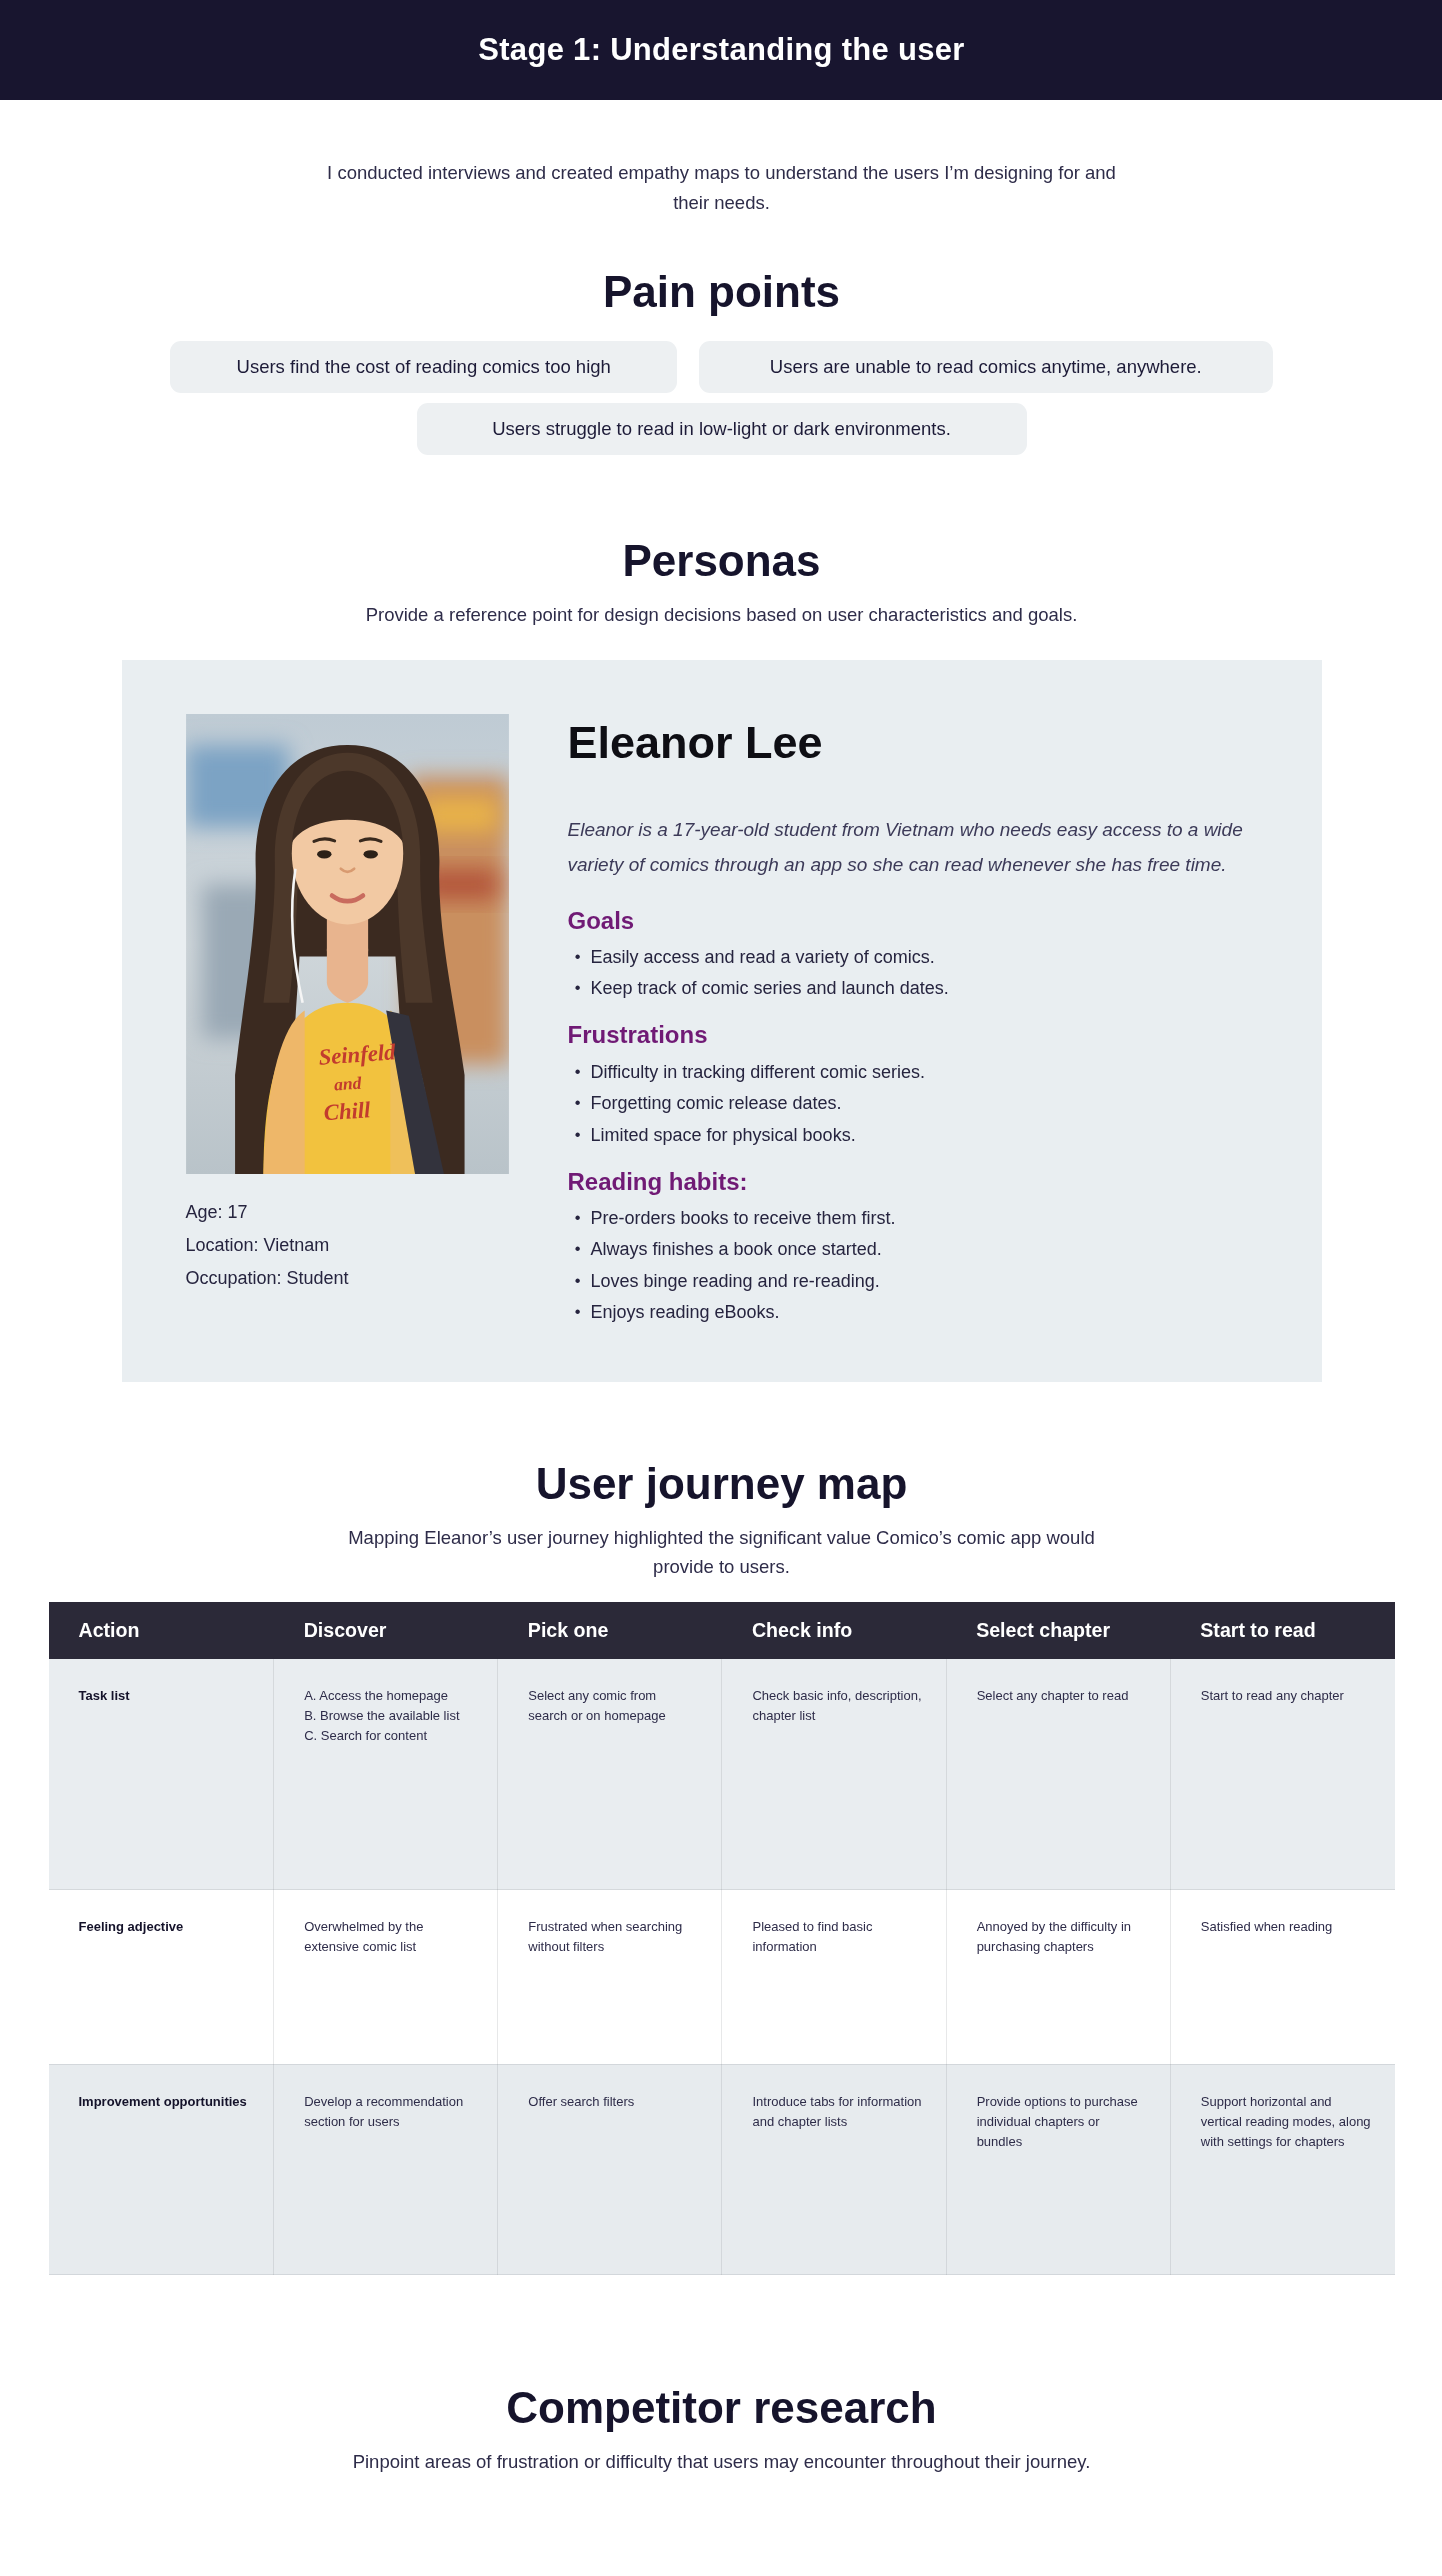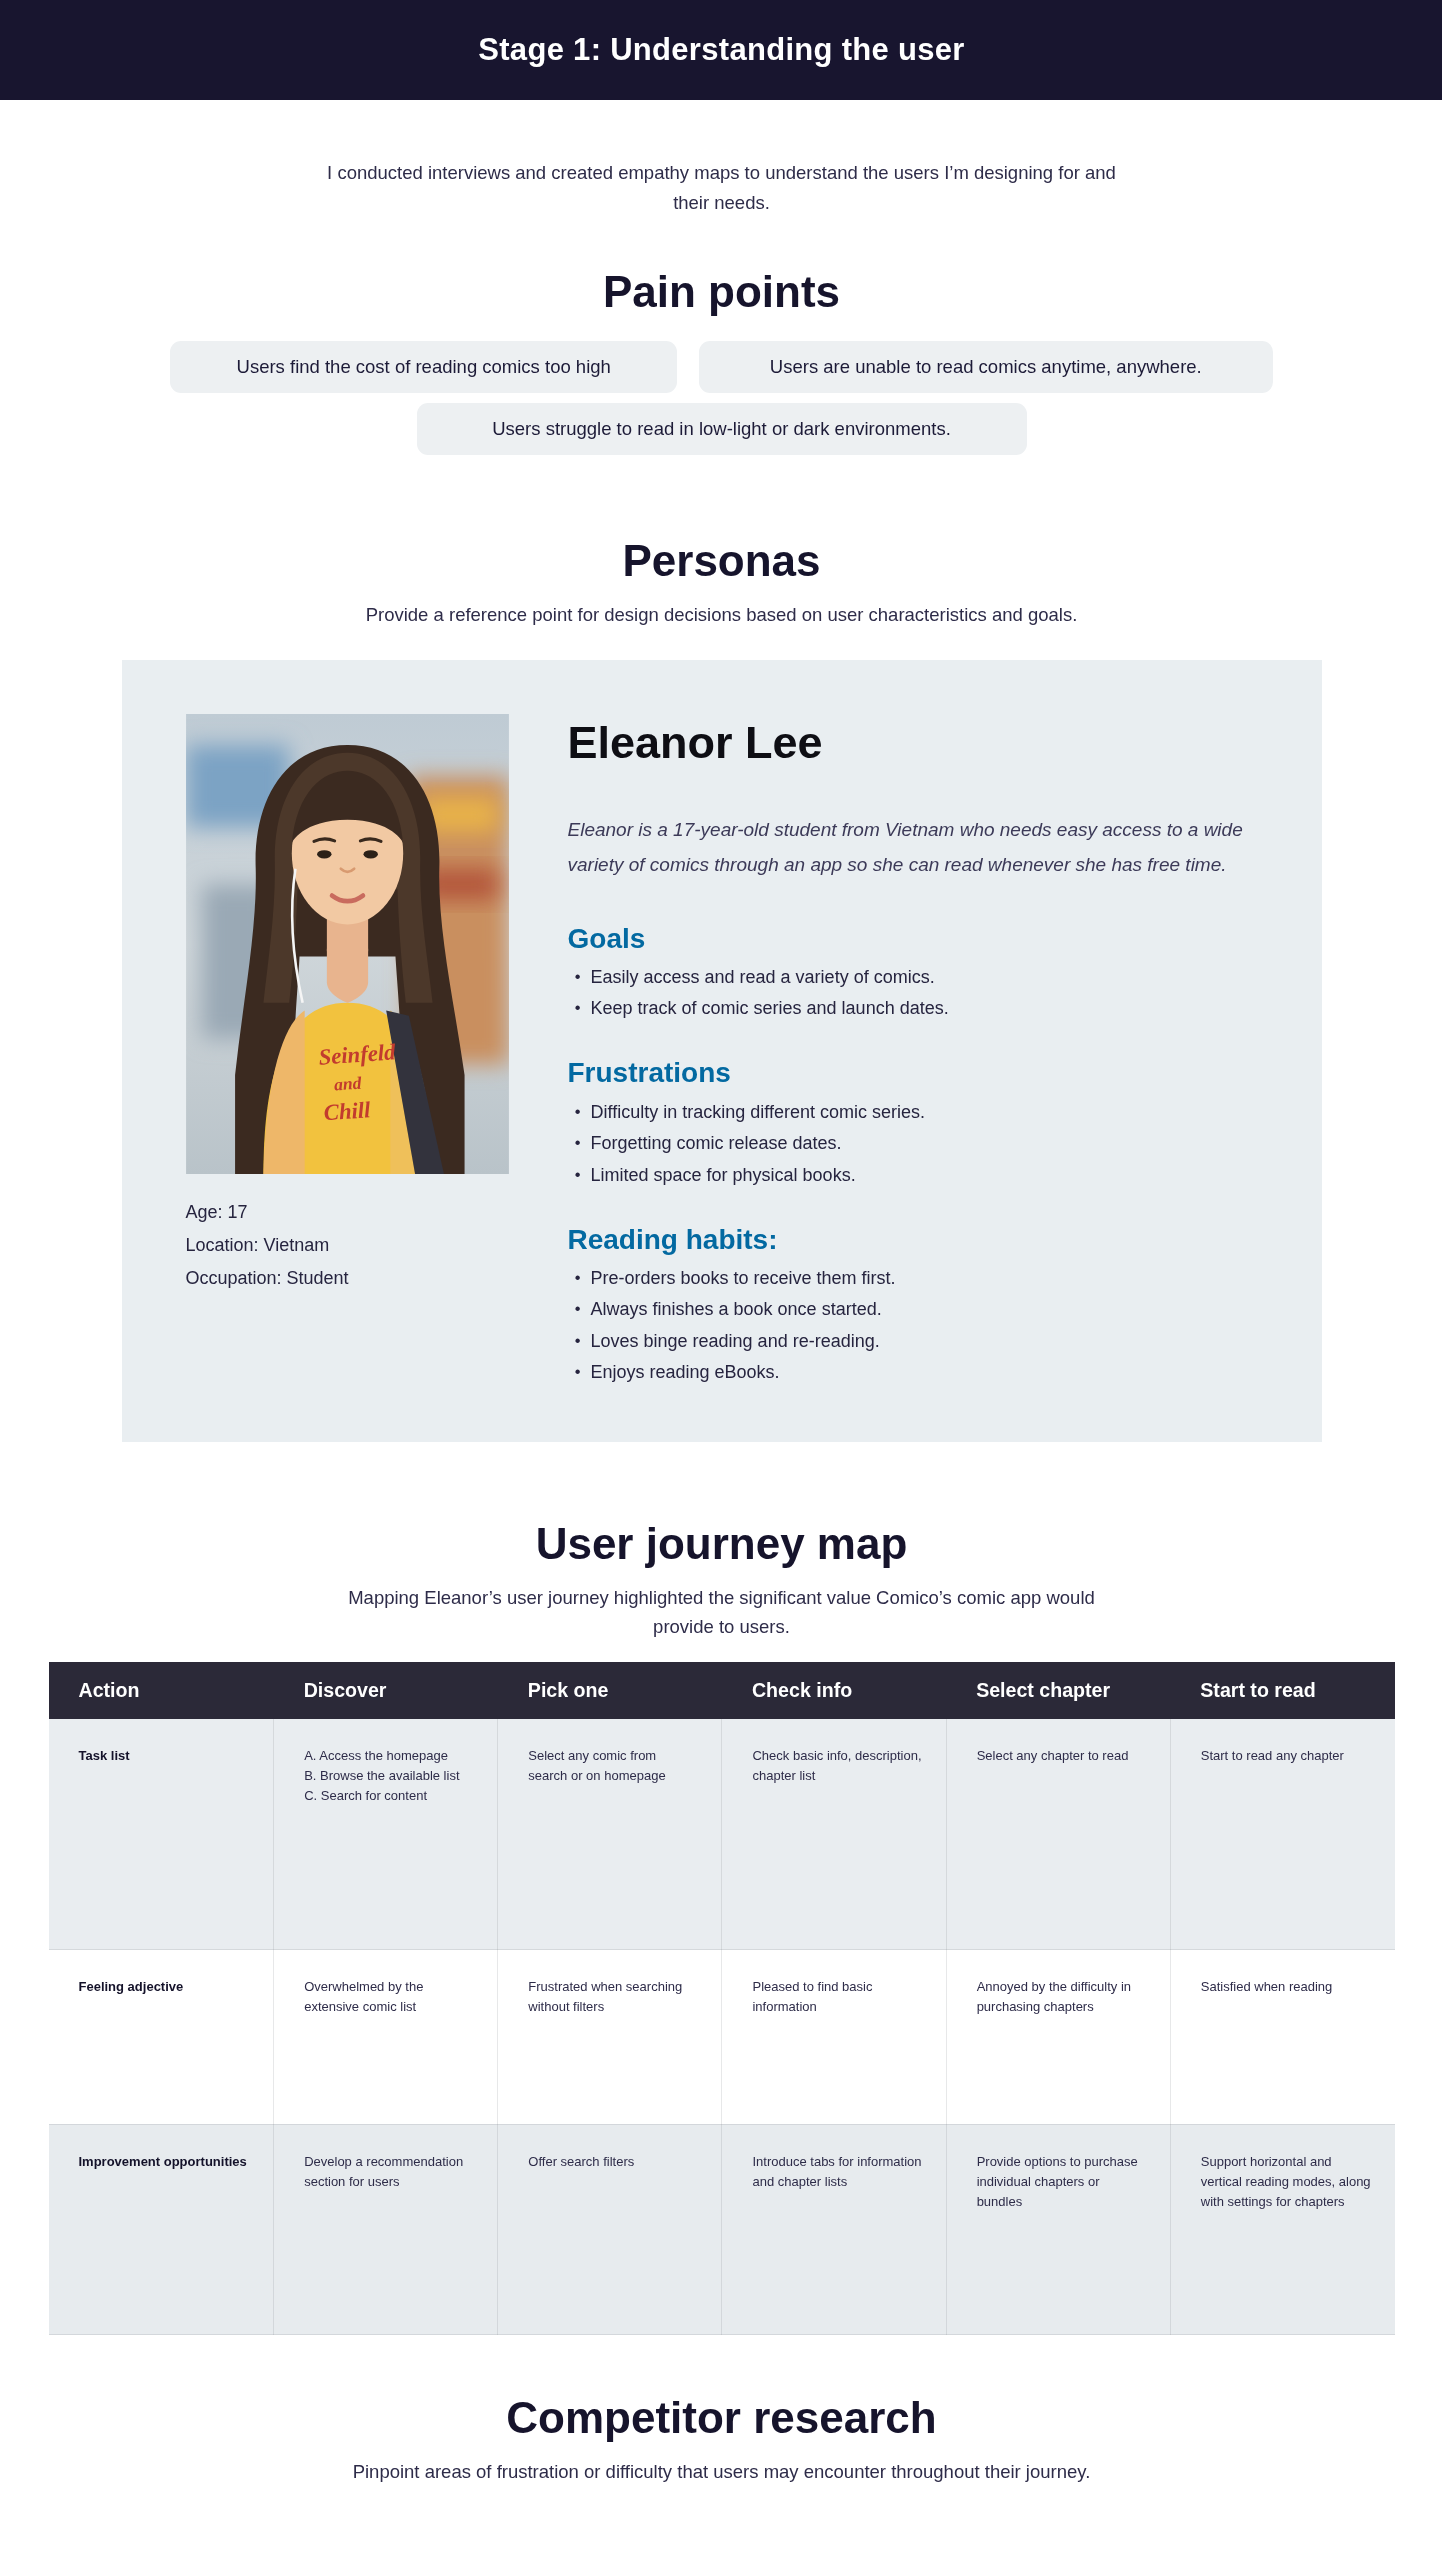--- a/index.html
+++ b/index.html
@@ -16,21 +16,21 @@
   .chip{background:#edf0f2;border-radius:11px;font-size:18.5px;color:#1d1b38;display:flex;align-items:center;justify-content:center;height:52px;padding:0 27px;}
   
   .card{width:1200px;margin:31px auto 0;background:#e9eef1;display:flex;padding:54px 0 61px 64px;box-sizing:border-box;}
   .card-left{width:323px;flex:0 0 323px;}
   .photo{width:323px;height:460px;display:block;}
   .details{margin-top:21.6px;font-size:18px;line-height:1.85;color:#26243f;}
   .card-right{margin-left:59px;width:701px;}
   .p-name{font-size:45px;font-weight:700;color:#0e0e14;margin:3.1px 0 0;}
   .p-role{font-size:20.6px;color:#4a86b8;margin-top:13.4px;}
   .p-bio{font-style:italic;font-size:19px;line-height:1.85;color:#3c3a58;margin-top:43px;}
-  .p-h3{font-size:28px;font-weight:700;color:#0369a1;margin-top:40px;}
+  .p-h3{font-size:24px;font-weight:700;color:#701a75;margin-top:24px;}
   ul.blt{list-style:none;margin:13.4px 0 0;padding:0;font-size:18px;line-height:1.0;color:#26243f;}
   ul.blt li{padding-left:23px;position:relative;margin-top:13.4px;}
   ul.blt li::before{content:"•";position:absolute;left:7.2px;top:0;font-size:16.5px;}
   
   table{border-collapse:collapse;}
   .jt{width:1346px;margin:20px auto 0;table-layout:fixed;}
   .jt th{background:#2b2938;color:#ffffff;font-size:19.6px;font-weight:600;text-align:left;padding:0 10.3px 0 30px;height:57px;vertical-align:middle;}
   .jt td{vertical-align:top;font-size:13px;line-height:1.55;padding:27px 23px 20.6px 30px;border-right:0.5px solid rgba(120,125,135,.18);border-bottom:0.5px solid rgba(120,125,135,.18);}
   .jt td:last-child{border-right:none;}
   .jt .rlabel{font-weight:700;color:#14122a;}
@@ -184,15 +184,15 @@
     <td class="rlabel">Improvement opportunities</td>
     <td>Develop a recommendation section for users</td>
     <td>Offer search filters</td>
     <td>Introduce tabs for information and chapter lists</td>
     <td>Provide options to purchase individual chapters or bundles</td>
     <td>Support horizontal and vertical reading modes, along with settings for chapters</td>
   </tr>
 </tbody>
   </table>
 
-<h2 class="sec" style="margin-top:58px">Competitor research</h2>
+<h2 class="sec" style="margin-top:108px">Competitor research</h2>
 <p class="sec-sub">Pinpoint areas of frustration or difficulty that users may encounter throughout their journey.</p>
 
 
 </body></html>

